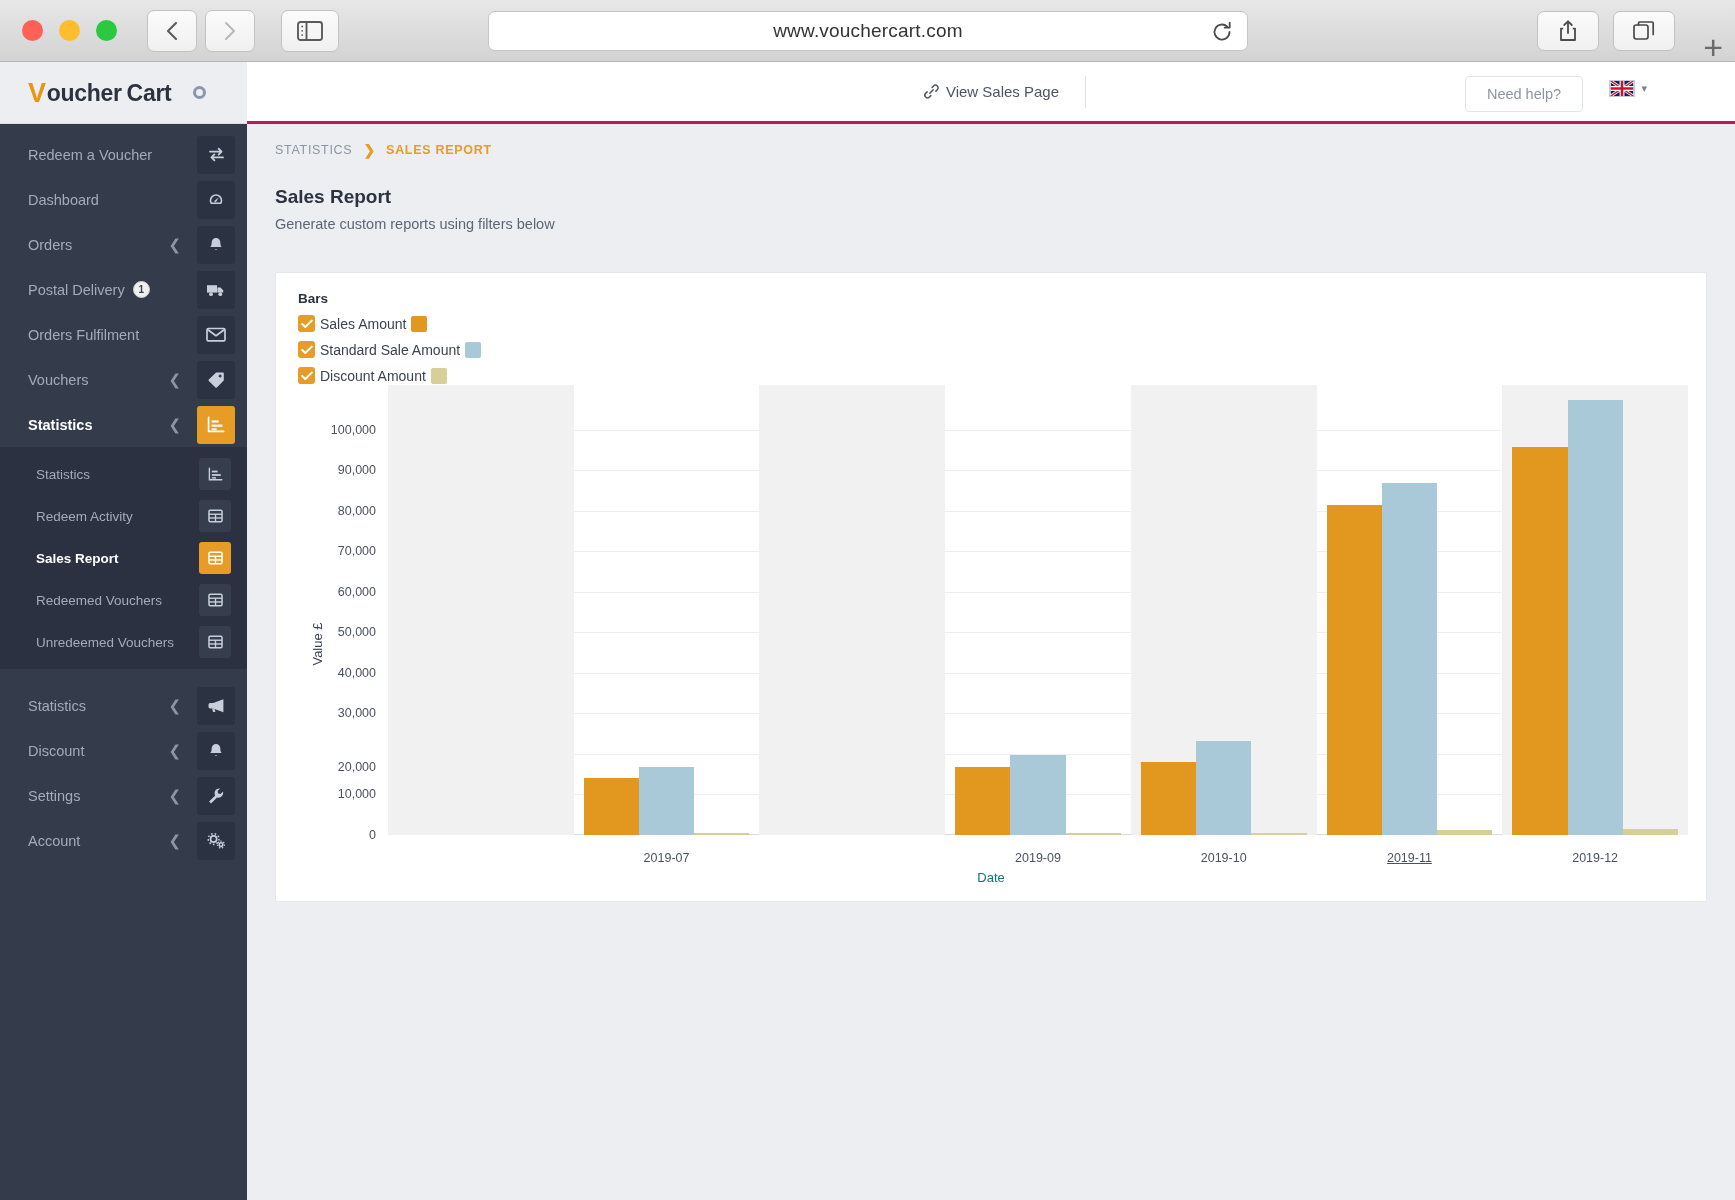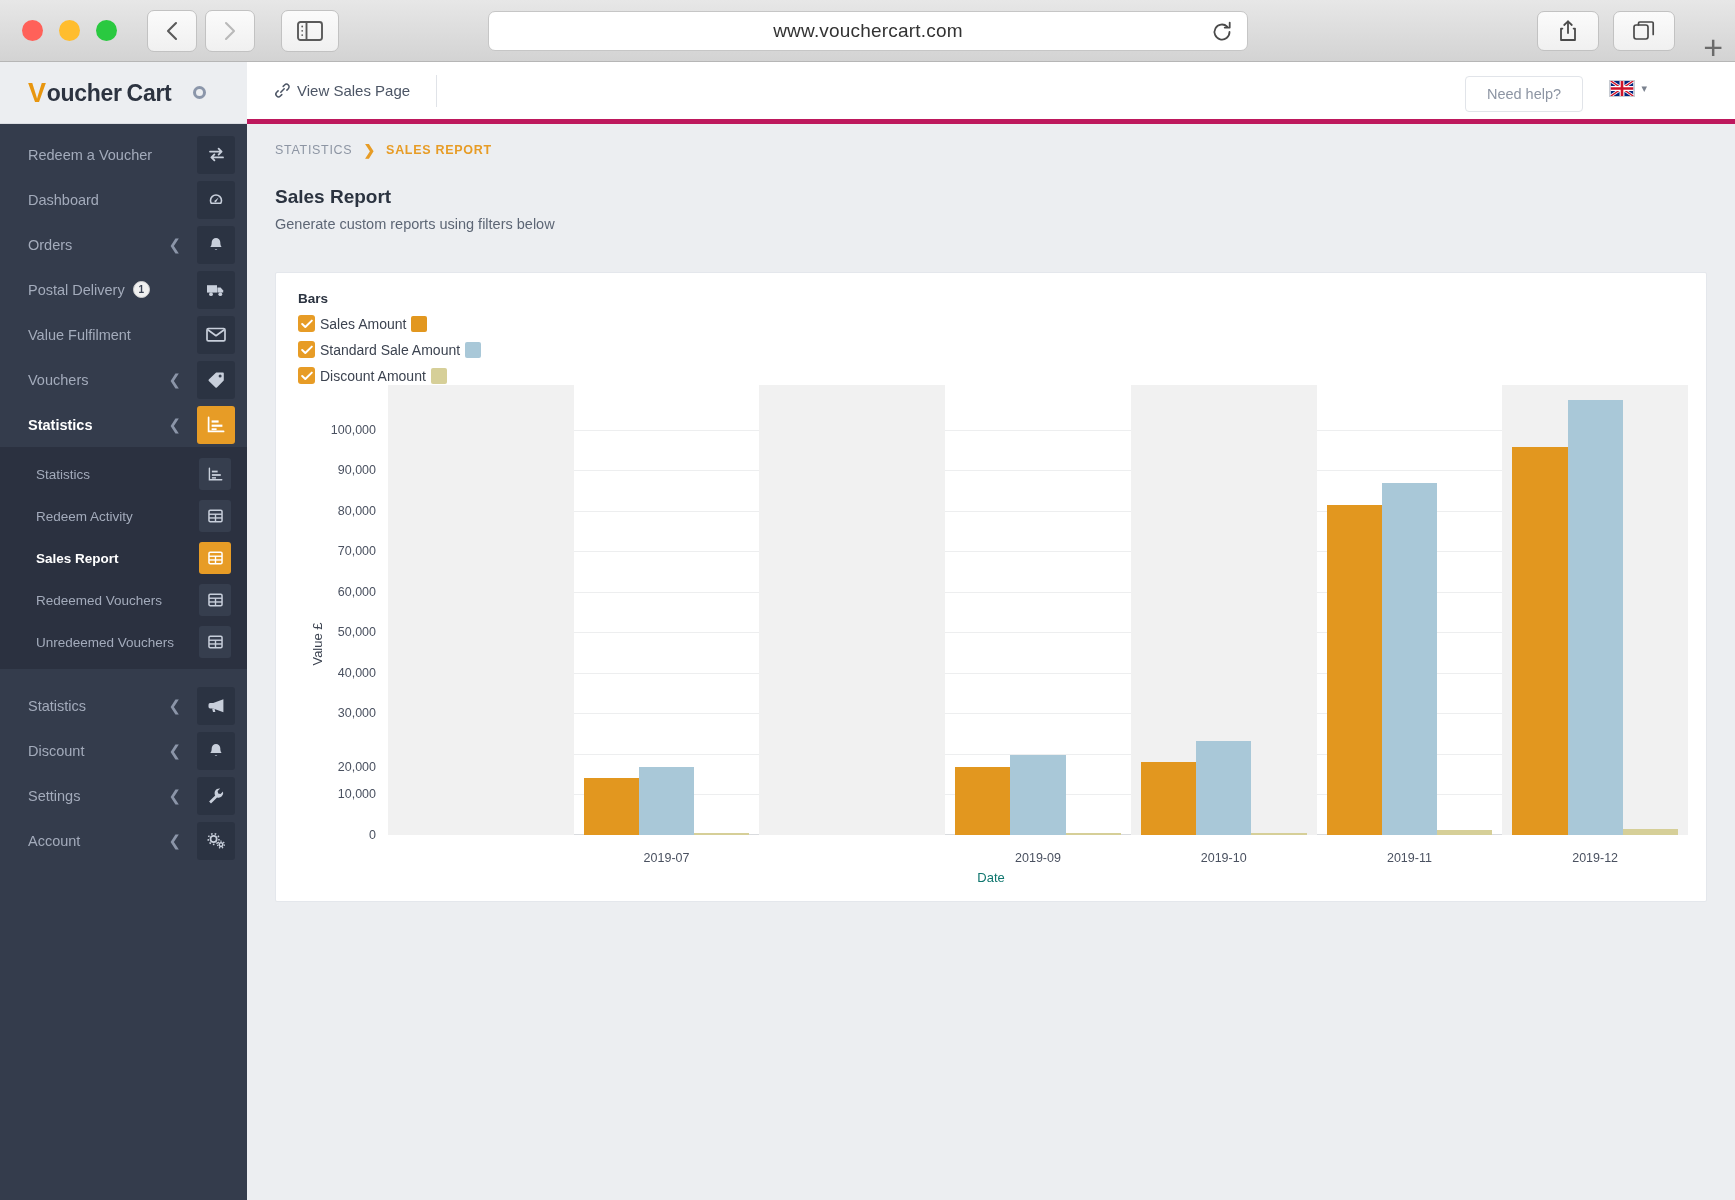--- a/index.html
+++ b/index.html
@@ -96,21 +96,21 @@
   .subitem { position: relative; height: 42px; display: flex; align-items: center; padding-left: 36px; cursor: pointer; }
   .subitem .label { font-size: 13.5px; color: #a3abbb; }
   .subitem.active .label { color: #fff; font-weight: 700; }
   .subitem .icobox { width: 32px; height: 32px; right: 16px; background: #363e4e; }
   .subitem.active .icobox { background: #e79c26; }
 
   
   .content { position: absolute; left: 247px; top: 0; right: 0; height: 1138px; }
   .topbar {
     height: 62px; background: #fff; display: flex; align-items: center;
-    border-bottom: 5px solid #be185d; position: relative;
+    border-bottom: 3px solid #be185d; position: relative; justify-content: center;
   }
   .viewsales { display: flex; align-items: center; gap: 7px; margin-left: 28px; font-size: 15px; color: #4c5565; cursor: pointer; }
   .topdiv { width: 1px; height: 32px; background: #e0e3e8; margin-left: 26px; }
   .needhelp {
     position: absolute; right: 152px; top: 14px; width: 118px; height: 36px;
     border: 1px solid #e1e4e9; border-radius: 4px;
     display: flex; align-items: center; justify-content: center;
     font-size: 14.5px; color: #8d95a3; cursor: pointer; background: #fff;
   }
   .langsel { position: absolute; right: 88px; top: 18px; display: flex; align-items: center; gap: 6px; cursor: pointer; }
@@ -281,21 +281,21 @@
             <svg width="20" height="16" viewBox="0 0 20 16">
                 <path d="M1 3.2h10v7.4H1z" fill="#c8cfdb"></path>
                 <path d="M11.4 5.6h3.2l2.6 2.8v2.2h-5.8z" fill="#c8cfdb"></path>
                 <circle cx="5" cy="12.2" r="1.9" fill="#c8cfdb"></circle>
                 <circle cx="14.3" cy="12.2" r="1.9" fill="#c8cfdb"></circle>
               </svg>
           </span>
         </div>
 
         <div class="navitem">
-          <span class="label">Value Fulfilment</span>
+          <span class="label">Orders Fulfilment</span>
           <span class="icobox">
             <svg width="20" height="15" viewBox="0 0 20 15">
                 <rect x="1" y="1.5" width="18" height="12.4" rx="1.4" fill="none" stroke="#c8cfdb" stroke-width="1.7"></rect>
                 <path d="M1.8 2.8 10 8.7l8.2-5.9" fill="none" stroke="#c8cfdb" stroke-width="1.7" stroke-linejoin="round"></path>
               </svg>
           </span>
         </div>
 
         <div class="navitem">
           <span class="label">Vouchers</span>
@@ -553,21 +553,21 @@
                   <div class="bar" style="background: rgb(214, 207, 152); height: 0.45045%; min-height: 2px;"></div>
                 </div>
                 <div class="xtick" style="left: 50%;">2019-10</div>
               </div>
               <div class="group" style="left: calc(71.4286% + 10px); width: calc(14.2857% - 20px);">
                 <div class="bars">
                   <div class="bar" style="background: rgb(226, 151, 31); height: 73.2432%; min-height: 2px;"></div>
                   <div class="bar" style="background: rgb(169, 200, 216); height: 78.2883%; min-height: 2px;"></div>
                   <div class="bar" style="background: rgb(214, 207, 152); height: 1.08108%; min-height: 2px;"></div>
                 </div>
-                <div class="xtick" style="left: 50%;">2019-11</div>
+                <div class="xtick" style="left: 50%; text-decoration: underline;">2019-11</div>
               </div>
               <div class="bandcol" style="left: 85.7143%; width: 14.2857%;"></div>
               <div class="group" style="left: calc(85.7143% + 10px); width: calc(14.2857% - 20px);">
                 <div class="bars">
                   <div class="bar" style="background: rgb(226, 151, 31); height: 86.2162%; min-height: 2px;"></div>
                   <div class="bar" style="background: rgb(169, 200, 216); height: 96.6667%; min-height: 2px;"></div>
                   <div class="bar" style="background: rgb(214, 207, 152); height: 1.26126%; min-height: 2px;"></div>
                 </div>
                 <div class="xtick" style="left: 50%;">2019-12</div>
               </div>

